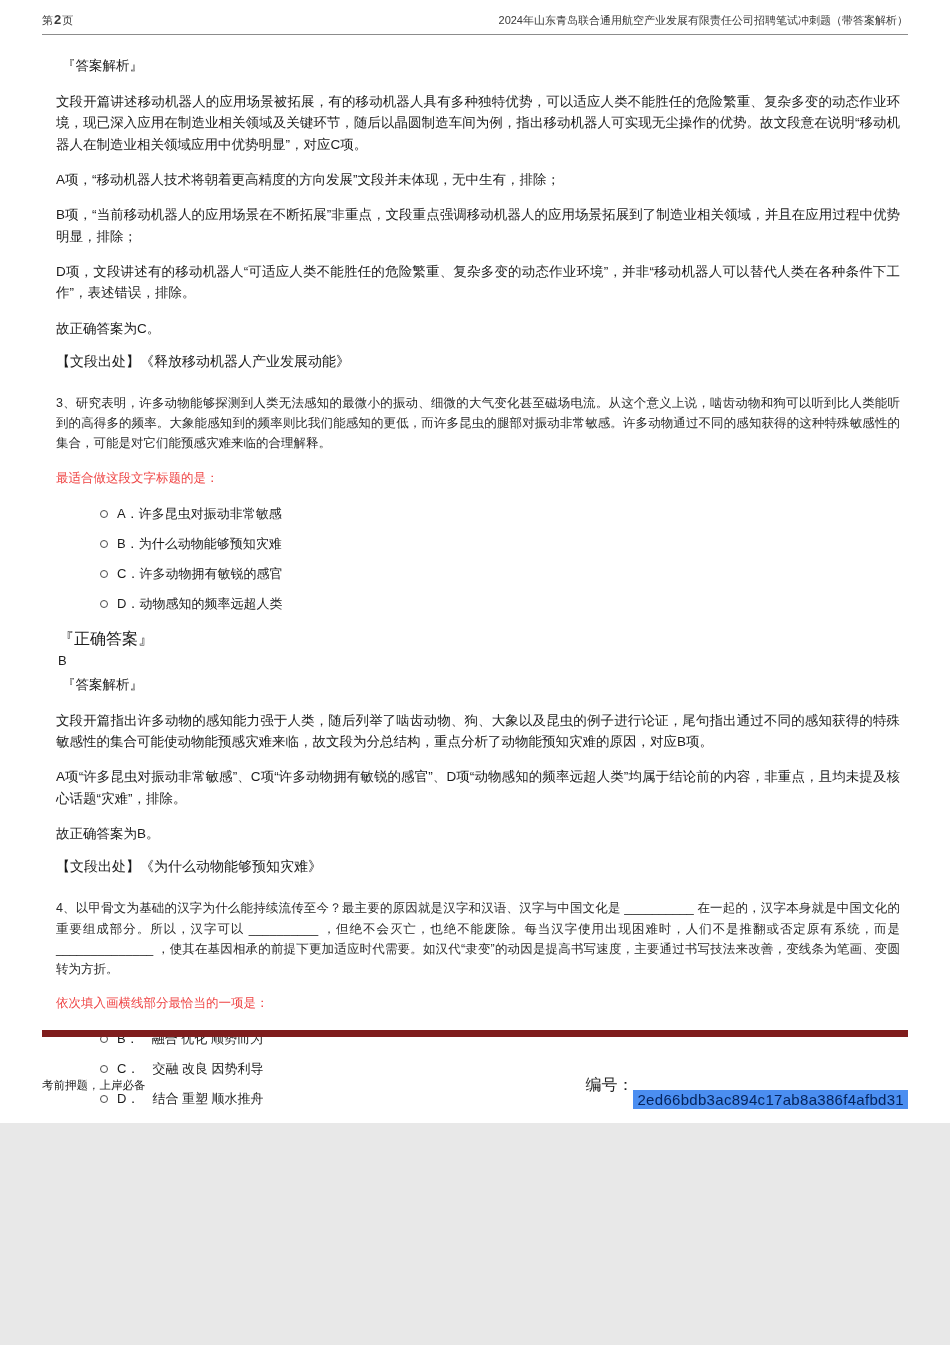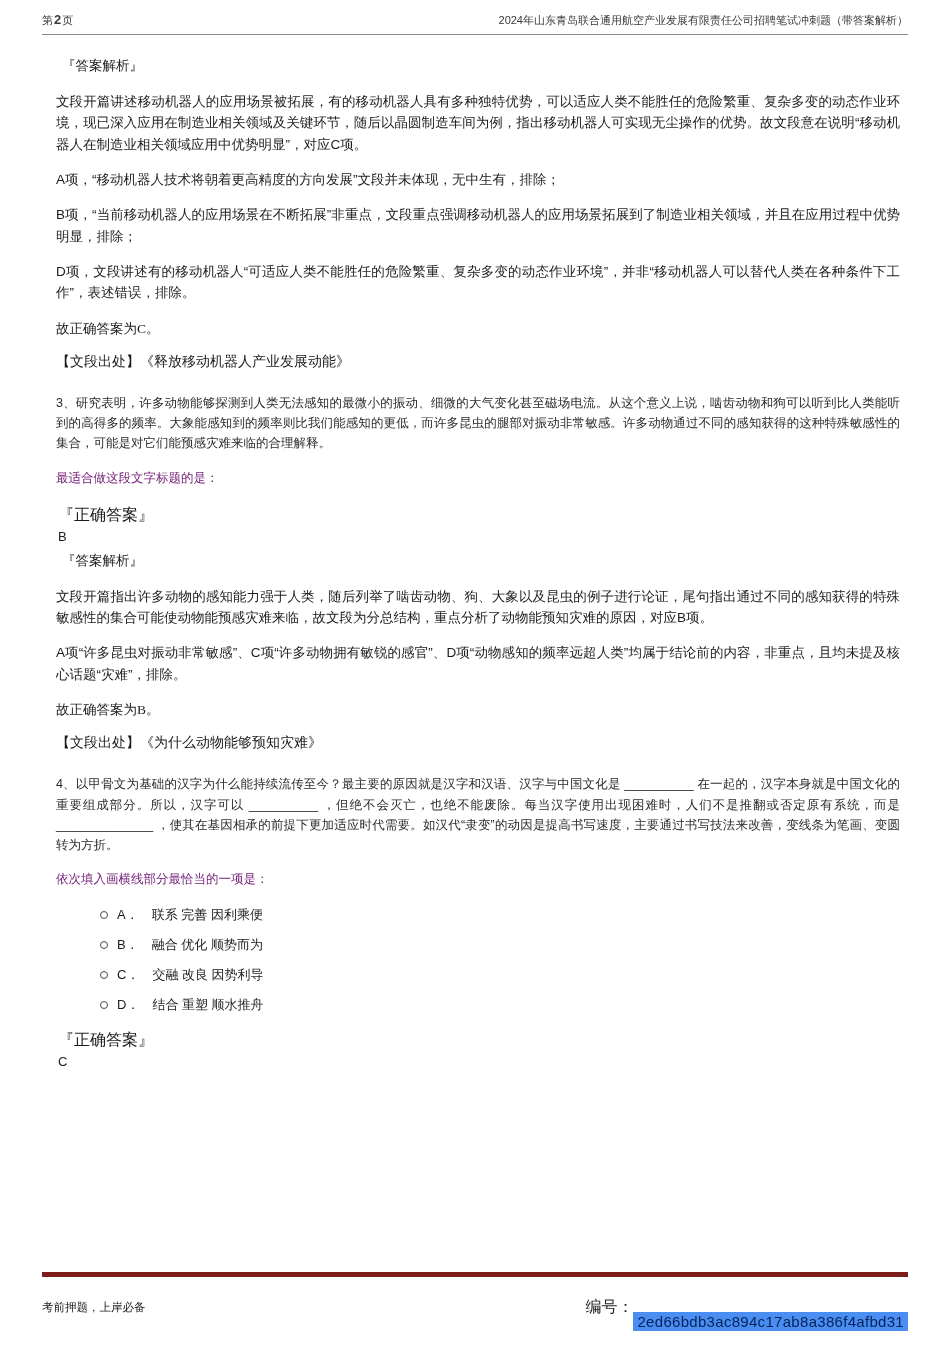--- a/index.html
+++ b/index.html
@@ -1,19 +1,19 @@
 <!DOCTYPE html>
 <html><head>
 <meta charset="utf-8">
 <style>
   * { box-sizing: border-box; }
   html, body { margin: 0; padding: 0; background: #e8e8e8; }
   .page {
     width: 950px;
-    height: 1345px;
+    height: 1123px;
     margin: 0 auto;
     background: #ffffff;
     position: relative;
     padding: 0 42px;
     font-family: "Liberation Sans", "DejaVu Sans", sans-serif;
     color: #1c1c1c;
     overflow: hidden;
   }
   
   .header {
@@ -31,50 +31,50 @@
 
   
   .content { padding: 20px 8px 0 14px; }
   .section-header { font-size: 13.5px; margin: 2px 0 16px 6px; }
   p.para {
     font-size: 13.5px;
     line-height: 1.58;
     text-align: justify;
     margin: 6px 0 14px 0;
   }
-  .conclusion { margin: 4px 0 18px 0; font-family: Liberation Serif, serif; }
+  .conclusion { margin: 4px 0 18px 0; }
   .source { font-size: 14px; margin: 4px 0 22px 0; }
   .stem {
     font-size: 12.5px;
     line-height: 1.62;
     color: #2a2a2a;
     text-align: justify;
     margin: 0 0 16px 0;
   }
-  .prompt { font-size: 12.5px; color: #701a75; margin: 0 0 18px 0; }
+  .prompt { font-size: 12.5px; color: #ef4444; margin: 0 0 18px 0; }
   .options { margin: 0 0 16px 44px; }
   .option { display: flex; align-items: center; font-size: 13px; margin-bottom: 12px; color: #1c1c1c; }
   .radio {
     width: 8px; height: 8px;
     border: 1px solid #4a4a4a;
     border-radius: 50%;
     margin-right: 9px;
     flex: none;
     background: #fff;
     cursor: pointer;
   }
   .answer-header { font-size: 16px; margin: 8px 0 3px 2px; }
   .answer-value { font-size: 13px; margin: 0 0 8px 2px; }
 
   
   .footer {
     position: absolute;
     left: 42px; right: 42px; bottom: 14px;
-    border-top: 5px solid #7f1d1d;
-    padding-top: 7px;
+    border-top: 7px solid #7f1d1d;
+    padding-top: 25px;
     display: flex;
     justify-content: space-between;
     align-items: center;
     font-size: 11.5px;
     color: #222;
   }
   .code-wrap { display: flex; align-items: center; }
   .code-label { font-size: 16px; color: #222; }
   .code-value {
     font-size: 15px;
@@ -103,35 +103,49 @@
     <div class="section-header">『答案解析』</div>
     <p class="para">文段开篇讲述移动机器人的应用场景被拓展，有的移动机器人具有多种独特优势，可以适应人类不能胜任的危险繁重、复杂多变的动态作业环境，现已深入应用在制造业相关领域及关键环节，随后以晶圆制造车间为例，指出移动机器人可实现无尘操作的优势。故文段意在说明“移动机器人在制造业相关领域应用中优势明显”，对应C项。</p>
     <p class="para">A项，“移动机器人技术将朝着更高精度的方向发展”文段并未体现，无中生有，排除；</p>
     <p class="para">B项，“当前移动机器人的应用场景在不断拓展”非重点，文段重点强调移动机器人的应用场景拓展到了制造业相关领域，并且在应用过程中优势明显，排除；</p>
     <p class="para">D项，文段讲述有的移动机器人“可适应人类不能胜任的危险繁重、复杂多变的动态作业环境”，并非“移动机器人可以替代人类在各种条件下工作”，表述错误，排除。</p>
     <p class="para conclusion">故正确答案为C。</p>
     <div class="source">【文段出处】《释放移动机器人产业发展动能》</div>
 
     <p class="stem">3、研究表明，许多动物能够探测到人类无法感知的最微小的振动、细微的大气变化甚至磁场电流。从这个意义上说，啮齿动物和狗可以听到比人类能听到的高得多的频率。大象能感知到的频率则比我们能感知的更低，而许多昆虫的腿部对振动非常敏感。许多动物通过不同的感知获得的这种特殊敏感性的集合，可能是对它们能预感灾难来临的合理解释。</p>
     <p class="prompt">最适合做这段文字标题的是：</p>
+    <div class="options">
+      <div class="option">
+        <span class="radio"></span>
+        <span>A．许多昆虫对振动非常敏感</span>
+      </div>
+      <div class="option">
+        <span class="radio"></span>
+        <span>B．为什么动物能够预知灾难</span>
+      </div>
+      <div class="option">
+        <span class="radio"></span>
+        <span>C．许多动物拥有敏锐的感官</span>
+      </div>
+      <div class="option">
+        <span class="radio"></span>
+        <span>D．动物感知的频率远超人类</span>
+      </div>
+    </div>
     <div class="answer-header">『正确答案』</div>
     <div class="answer-value">B</div>
     <div class="section-header" style="margin-top:2px">『答案解析』</div>
     <p class="para">文段开篇指出许多动物的感知能力强于人类，随后列举了啮齿动物、狗、大象以及昆虫的例子进行论证，尾句指出通过不同的感知获得的特殊敏感性的集合可能使动物能预感灾难来临，故文段为分总结构，重点分析了动物能预知灾难的原因，对应B项。</p>
     <p class="para">A项“许多昆虫对振动非常敏感”、C项“许多动物拥有敏锐的感官”、D项“动物感知的频率远超人类”均属于结论前的内容，非重点，且均未提及核心话题“灾难”，排除。</p>
     <p class="para conclusion">故正确答案为B。</p>
     <div class="source">【文段出处】《为什么动物能够预知灾难》</div>
 
     <p class="stem">4、以甲骨文为基础的汉字为什么能持续流传至今？最主要的原因就是汉字和汉语、汉字与中国文化是 __________ 在一起的，汉字本身就是中国文化的重要组成部分。所以，汉字可以 __________ ，但绝不会灭亡，也绝不能废除。每当汉字使用出现困难时，人们不是推翻或否定原有系统，而是 ______________ ，使其在基因相承的前提下更加适应时代需要。如汉代“隶变”的动因是提高书写速度，主要通过书写技法来改善，变线条为笔画、变圆转为方折。</p>
     <p class="prompt">依次填入画横线部分最恰当的一项是：</p>
     <div class="options">
-      <div class="option">
-        <span class="radio"></span>
-        <span>A．　联系 完善 因利乘便</span>
-      </div>
       <div class="option">
         <span class="radio"></span>
         <span>B．　融合 优化 顺势而为</span>
       </div>
       <div class="option">
         <span class="radio"></span>
         <span>C．　交融 改良 因势利导</span>
       </div>
       <div class="option">
         <span class="radio"></span>

